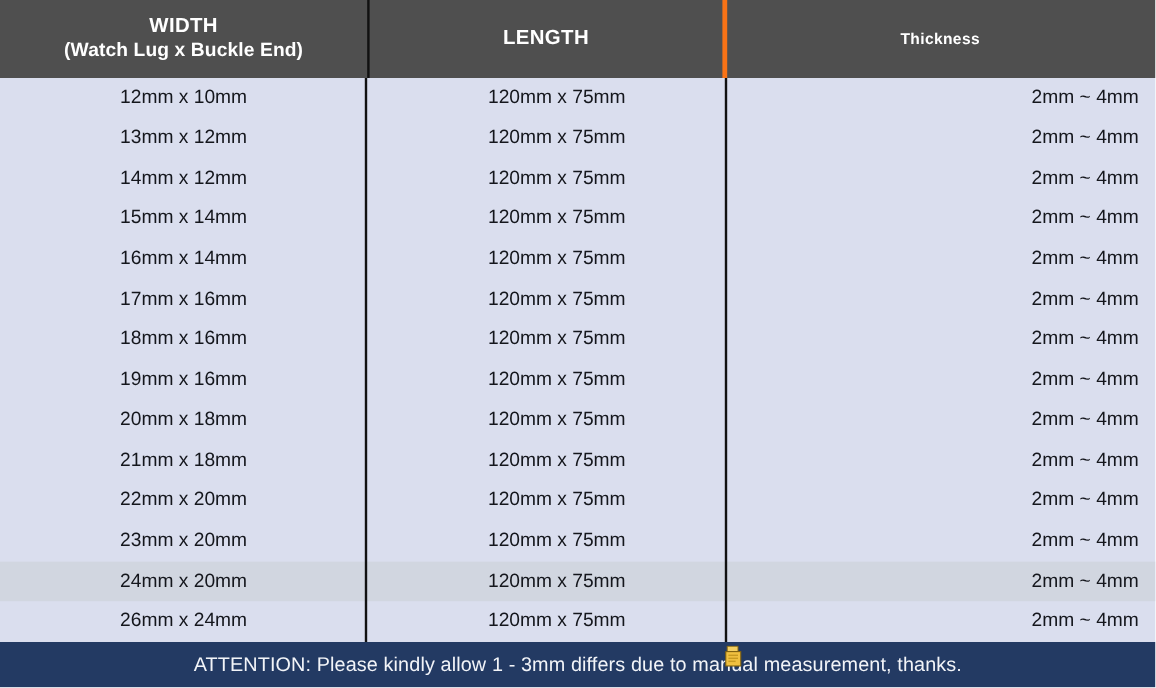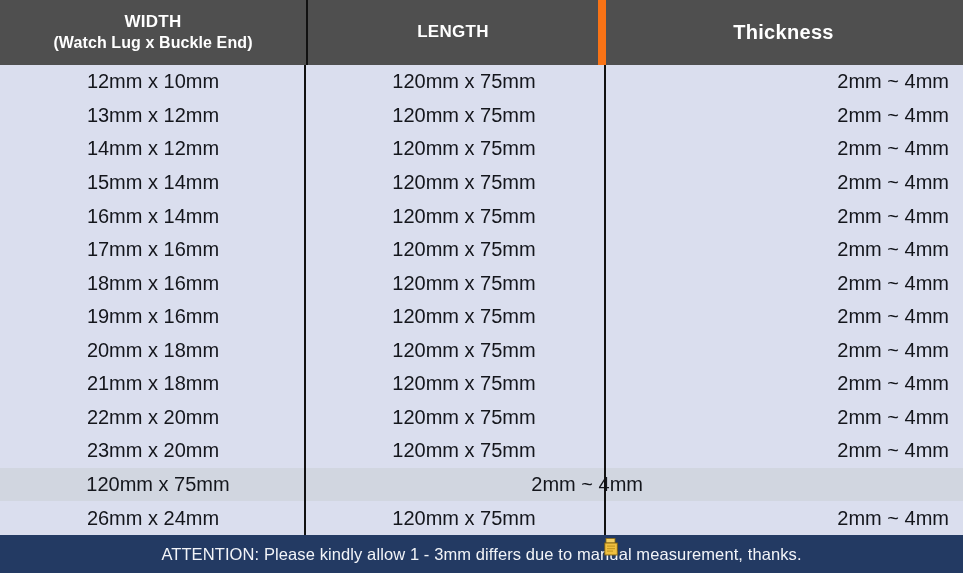--- a/index.html
+++ b/index.html
@@ -35,33 +35,33 @@
     align-items: center;
     justify-content: center;
     color: #ffffff;
     font-weight: bold;
     text-align: center;
     box-sizing: border-box;
     line-height: 1.22;
     position: relative;
   }
   .header-cell.col-width  { width: 306px; }
-  .header-cell.col-length { width: 300px; border-left: 2px solid #111111; border-right: 8px solid #f97316; }
+  .header-cell.col-length { width: 300px; border-left: 2px solid #111111; border-right: 4px solid #f97316; }
   .header-cell.col-thick  { width: 355px; }
 
   .header-line1 {
     font-size: 17px;
     letter-spacing: 0.3px;
   }
   .header-line2 {
     font-size: 16px;
     letter-spacing: 0.1px;
   }
   .header-cell.col-thick .header-line1 {
-    font-size: 20px;
+    font-size: 13px;
   }
 
   
   .chart-body {
     position: relative;
     width: 963px;
     height: 470px;
     background: #dadeee;
     box-sizing: border-box;
   }
@@ -85,21 +85,21 @@
     height: 33.57px;
     align-items: center;
     box-sizing: border-box;
   }
   .chart-row.alt {
     background: #d1d6e0;
   }
   .chart-cell {
     text-align: center;
     color: #14161c;
-    font-size: 20px;
+    font-size: 16px;
     box-sizing: border-box;
     white-space: nowrap;
   }
   .chart-cell.col-width  { width: 306px; }
   .chart-cell.col-length { width: 256px; margin-left: 30px; }
   .chart-cell.col-thick  { width: 357px; text-align: right; }
 
   
   .attention-bar {
     position: relative;
@@ -206,20 +206,21 @@
         <div class="chart-cell col-width">22mm x 20mm</div>
         <div class="chart-cell col-length">120mm x 75mm</div>
         <div class="chart-cell col-thick">2mm ~ 4mm</div>
       </div>
       <div class="chart-row">
         <div class="chart-cell col-width">23mm x 20mm</div>
         <div class="chart-cell col-length">120mm x 75mm</div>
         <div class="chart-cell col-thick">2mm ~ 4mm</div>
       </div>
       <div class="chart-row alt">
+        <div class="chart-cell col-width">24mm x 20mm</div>
         <div class="chart-cell col-length">120mm x 75mm</div>
         <div class="chart-cell col-thick">2mm ~ 4mm</div>
       </div>
       <div class="chart-row">
         <div class="chart-cell col-width">26mm x 24mm</div>
         <div class="chart-cell col-length">120mm x 75mm</div>
         <div class="chart-cell col-thick">2mm ~ 4mm</div>
       </div>
     </div>
 

